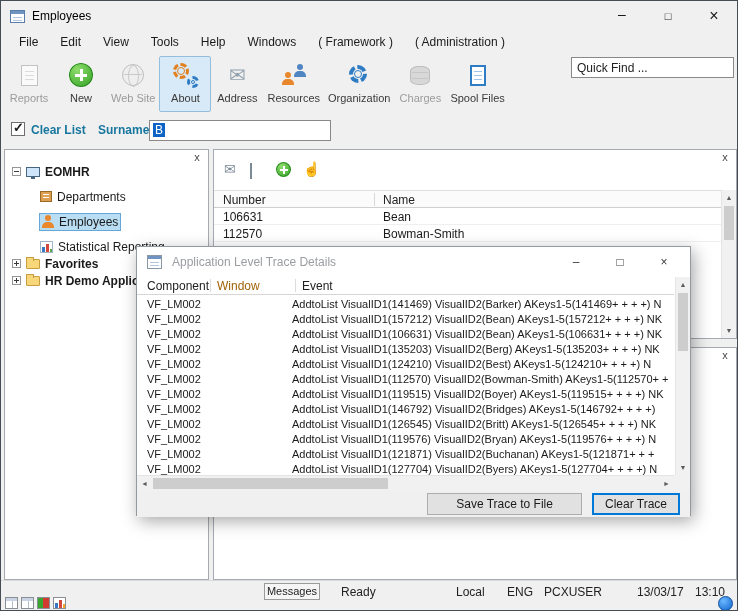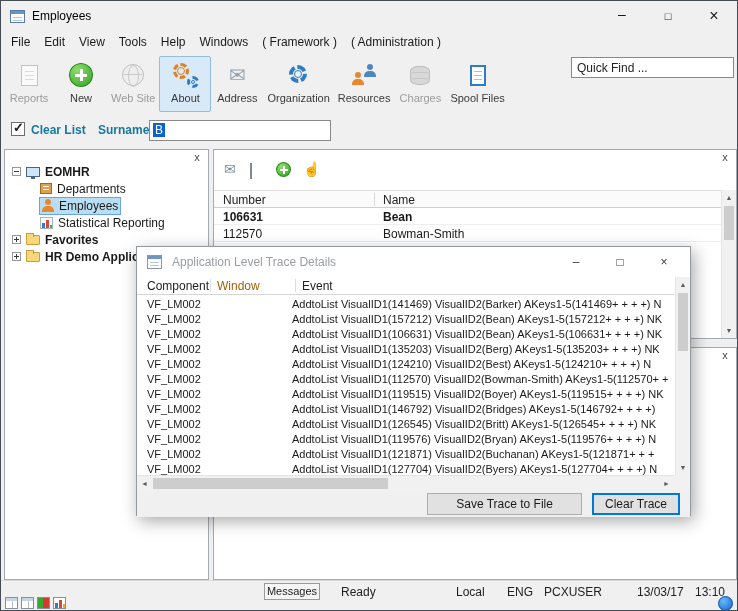--- a/index.html
+++ b/index.html
@@ -14,21 +14,21 @@
   .appicon::after{content:"";position:absolute;left:2px;top:6px;width:9px;height:1px;background:#b3c6dd;box-shadow:0 3px 0 #b3c6dd;}
   .titletext{margin-left:7px;color:#000;}
   .wbtns{position:absolute;right:0;top:0;height:30px;display:flex;}
   .wbtn{width:46px;height:30px;display:flex;align-items:center;justify-content:center;color:#1a1a1a;}
   .wbtn .g-min{font-size:14px;margin-top:-4px;}
   .wbtn .g-max{font-size:11px;}
   .wbtn .g-close{font-size:16px;}
 
   
   .menubar{position:absolute;left:0;top:30px;right:0;height:22px;display:flex;align-items:center;padding-left:3px;background:#f0f0f0;}
-  .menu-item{padding:3px 7px;white-space:nowrap;}
+  .menu-item{padding:3px 7px;white-space:nowrap;margin-left:8px;}
 
   
   .toolbar{position:absolute;left:0;top:52px;right:168px;height:62px;display:flex;align-items:flex-start;padding:3px 0 0 2px;}
   .tbtn{min-width:52px;padding:4px 3px 0 3px;height:56px;display:flex;flex-direction:column;align-items:center;border:1px solid transparent;border-radius:2px;}
   .tbtn.hl{background:#d8e9f7;border-color:#94bede;}
   .ticonwrap{height:28px;display:flex;align-items:center;justify-content:center;}
   .tlabel{font-size:11px;color:#3a3a3a;margin-top:3px;white-space:nowrap;}
   .tbtn.disabled .tlabel{color:#9b9b9b;}
   .tbtn.disabled .ticonwrap{filter:grayscale(1) opacity(.65);}
 
@@ -83,21 +83,21 @@
   .panel{position:absolute;background:#fff;border:1px solid #a4aab0;}
   .left-panel{left:3px;top:148px;width:205px;height:431px;}
   .rt-panel{left:212px;top:148px;width:524px;height:190px;}
   .rb-panel{left:212px;top:346px;width:524px;height:233px;}
   .panel-x{position:absolute;right:4px;top:0;width:14px;height:15px;text-align:center;line-height:15px;font-size:11px;color:#4a4a4a;}
 
   
   .tree{position:absolute;left:2px;top:13px;right:2px;}
   .trow{height:17px;display:flex;align-items:center;white-space:nowrap;}
   .ind0{padding-left:5px;}
-  .ind1{padding-left:33px;}
+  .ind1{padding-left:33px;margin-top:8px;}
   .bold{font-weight:bold;}
   .expander{width:9px;height:9px;border:1px solid #969696;background:#fff;position:relative;margin-right:5px;flex:none;}
   .expander::before{content:"";position:absolute;left:1px;top:3px;width:5px;height:1px;background:#3c3c3c;}
   .expander.plus::after{content:"";position:absolute;left:3px;top:1px;width:1px;height:5px;background:#3c3c3c;}
   .ic{flex:none;margin-right:5px;position:relative;}
   .ic-monitor{width:14px;height:10px;border:1px solid #46657f;background:#cfe6fa;}
   .ic-monitor::after{content:"";position:absolute;left:4px;bottom:-3px;width:4px;height:2px;background:#46657f;}
   .ic-folder{width:14px;height:10px;background:#f7d77a;border:1px solid #c89d3e;border-radius:1px;}
   .ic-folder::before{content:"";position:absolute;left:-1px;top:-3px;width:6px;height:3px;background:#f7d77a;border:1px solid #c89d3e;border-bottom:none;}
   .ic-dept{width:12px;height:11px;background:#e0a052;border:1px solid #9c6a28;}
@@ -239,34 +239,34 @@
       <span class="tlabel">About</span>
     </div>
     <div class="tbtn">
       <span class="ticonwrap">
           <span class="glyph-envelope">✉</span>
         </span>
       <span class="tlabel">Address</span>
     </div>
     <div class="tbtn">
       <span class="ticonwrap">
-          <span class="icon-orggear">
-            <i class="gear g-bigblue"></i>
-          </span>
-        </span>
-      <span class="tlabel">Organization</span>
-    </div>
-    <div class="tbtn">
-      <span class="ticonwrap">
           <span class="icon-resources">
             <i class="pers" style="--pc:#4f86c2;right:0;top:0;"></i>
             <i class="pers" style="--pc:#e8872c;left:0;bottom:0;"></i>
           </span>
         </span>
       <span class="tlabel">Resources</span>
+    </div>
+    <div class="tbtn">
+      <span class="ticonwrap">
+          <span class="icon-orggear">
+            <i class="gear g-bigblue"></i>
+          </span>
+        </span>
+      <span class="tlabel">Organization</span>
     </div>
     <div class="tbtn disabled">
       <span class="ticonwrap">
           <span class="icon-db"></span>
         </span>
       <span class="tlabel">Charges</span>
     </div>
     <div class="tbtn">
       <span class="ticonwrap">
           <span class="icon-spool"></span>
@@ -326,21 +326,21 @@
       <span class="pt glyph-env-sm" style="left:10px;">✉</span>
       <span class="pt ic-window" style="left:36px;top:4px;"></span>
       <span class="pt ic-pluscircle" style="left:62px;top:2px;"></span>
       <span class="pt glyph-hand" style="left:89px;">☝</span>
     </div>
     <div class="gridhead">
       <span class="gh-num">Number</span>
       <span class="gh-sep"></span>
       <span class="gh-name">Name</span>
     </div>
-    <div class="grow" style="top:58px;font-weight:bold;">
+    <div class="grow" style="top:58px;">
       <span class="gc-num">106631</span>
       <span class="gc-name">Bean</span>
     </div>
     <div class="grow" style="top:75px;">
       <span class="gc-num">112570</span>
       <span class="gc-name">Bowman-Smith</span>
     </div>
     <div class="vscroll" style="right:0;top:40px;height:148px;">
       <span class="varrow" style="top:0;">▲</span>
       <span class="vthumb" style="top:16px;height:34px;"></span>

